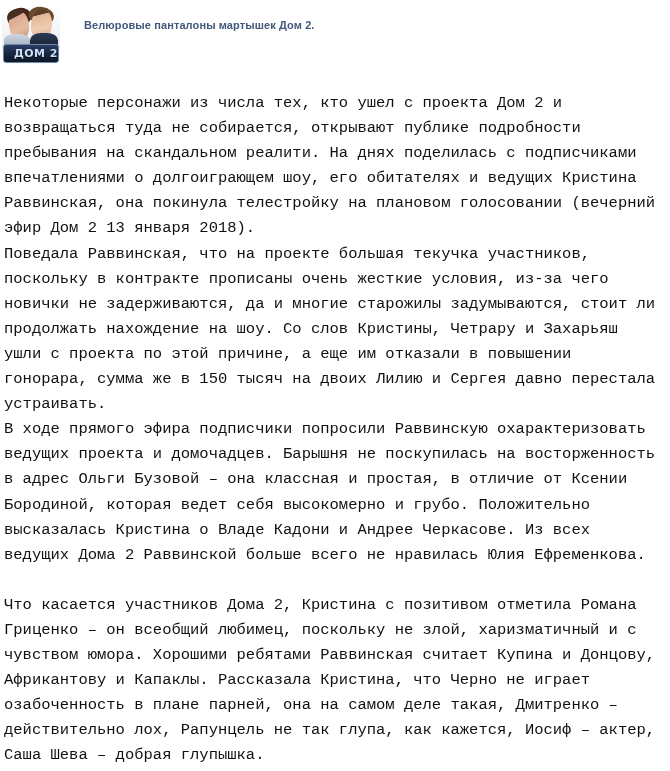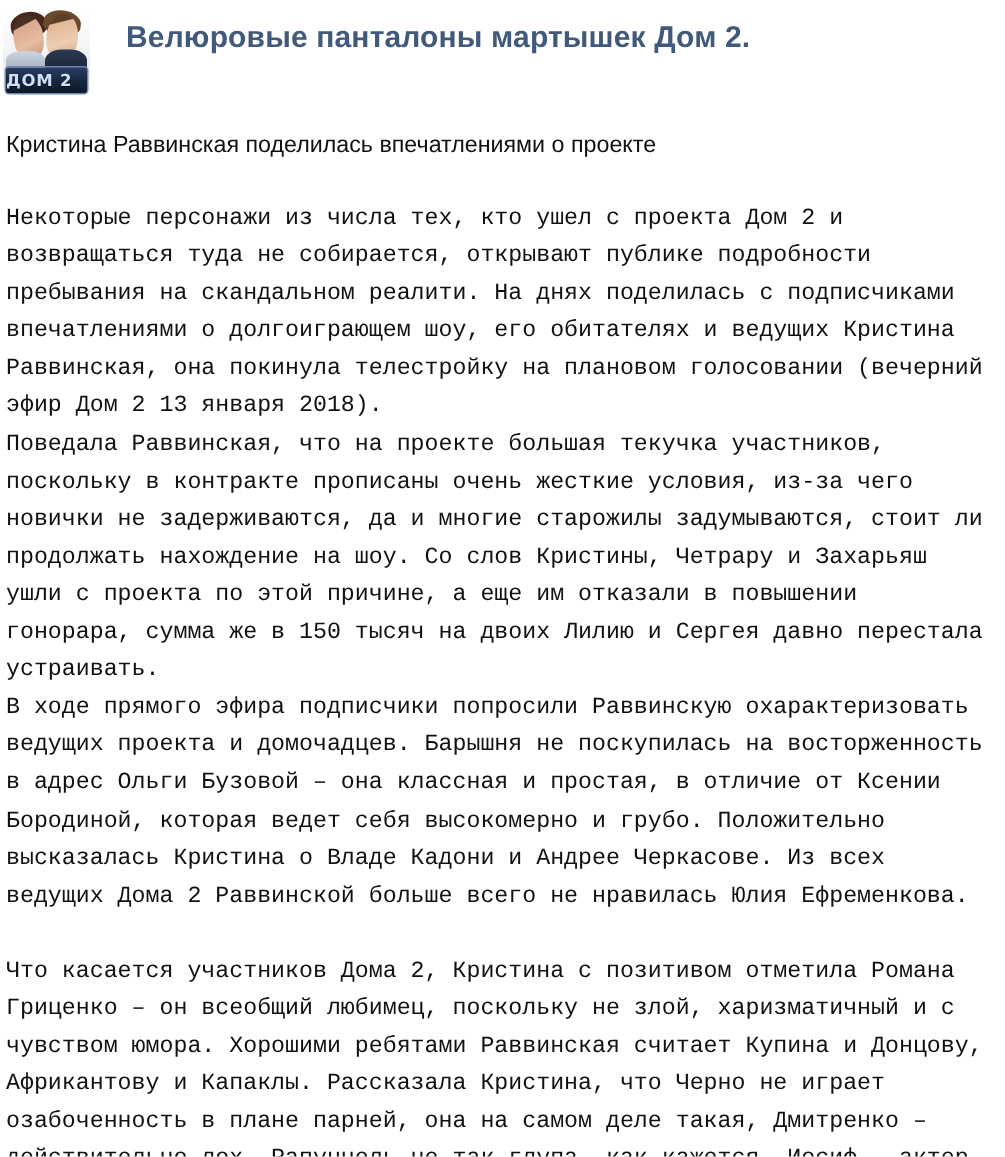--- a/index.html
+++ b/index.html
@@ -91,38 +91,38 @@
   }
   .avatar .banner {
     position: absolute;
     left: 1px; right: 1px; bottom: 1px;
     height: 17px;
     background: linear-gradient(180deg,#2a3d63 0%, #16253f 55%, #0d1828 100%);
     border-radius: 3px;
     border: 1px solid #6f86ad;
     display: flex;
     align-items: center;
-    justify-content: flex-start;
+    justify-content: flex-end;
     overflow: hidden;
   }
   .avatar .banner-text {
     font-family: "DejaVu Sans", sans-serif;
     font-weight: bold;
     font-size: 11px;
     letter-spacing: 0.5px;
     color: #cfe0f5;
     line-height: 1;
     text-shadow: 0 1px 0 #05080f;
     white-space: nowrap;
   }
 
   .post-title {
     margin-left: 24px;
     margin-top: 9px;
-    font-size: 20px;
+    font-size: 11px;
     font-weight: bold;
     color: #41597a;
     line-height: 20px;
     letter-spacing: 0.1px;
     white-space: nowrap;
   }
 
   
   .lead {
     margin: 20px 0 0 4px;
@@ -164,21 +164,20 @@
       <div class="body-a"></div>
       <div class="body-b"></div>
       <div class="banner">
         <span class="banner-text">ДОМ 2</span>
       </div>
     </div>
 
     <h1 class="post-title">Велюровые панталоны мартышек Дом 2.</h1>
   </div>
 
-  <div class="lead">Кристина Раввинская поделилась впечатлениями о проекте</div>
 
   <div class="article-body">
     <p class="gap-before">Некоторые персонажи из числа тех, кто ушел с проекта Дом 2 и возвращаться туда не собирается, открывают публике подробности пребывания на скандальном реалити. На днях поделилась с подписчиками впечатлениями о долгоиграющем шоу, его обитателях и ведущих Кристина Раввинская, она покинула телестройку на плановом голосовании (вечерний эфир Дом 2 13 января 2018).</p>
     <p>Поведала Раввинская, что на проекте большая текучка участников, поскольку в контракте прописаны очень жесткие условия, из-за чего новички не задерживаются, да и многие старожилы задумываются, стоит ли продолжать нахождение на шоу. Со слов Кристины, Четрару и Захарьяш ушли с проекта по этой причине, а еще им отказали в повышении гонорара, сумма же в 150 тысяч на двоих Лилию и Сергея давно перестала устраивать.</p>
     <p>В ходе прямого эфира подписчики попросили Раввинскую охарактеризовать ведущих проекта и домочадцев. Барышня не поскупилась на восторженность в адрес Ольги Бузовой – она классная и простая, в отличие от Ксении Бородиной, которая ведет себя высокомерно и грубо. Положительно высказалась Кристина о Владе Кадони и Андрее Черкасове. Из всех ведущих Дома 2 Раввинской больше всего не нравилась Юлия Ефременкова.</p>
     <p class="gap-before">Что касается участников Дома 2, Кристина с позитивом отметила Романа Гриценко – он всеобщий любимец, поскольку не злой, харизматичный и с чувством юмора. Хорошими ребятами Раввинская считает Купина и Донцову, Африкантову и Капаклы. Рассказала Кристина, что Черно не играет озабоченность в плане парней, она на самом деле такая, Дмитренко – действительно лох, Рапунцель не так глупа, как кажется, Иосиф – актер, Саша Шева – добрая глупышка.</p>
   </div>
 
 </div>
 

